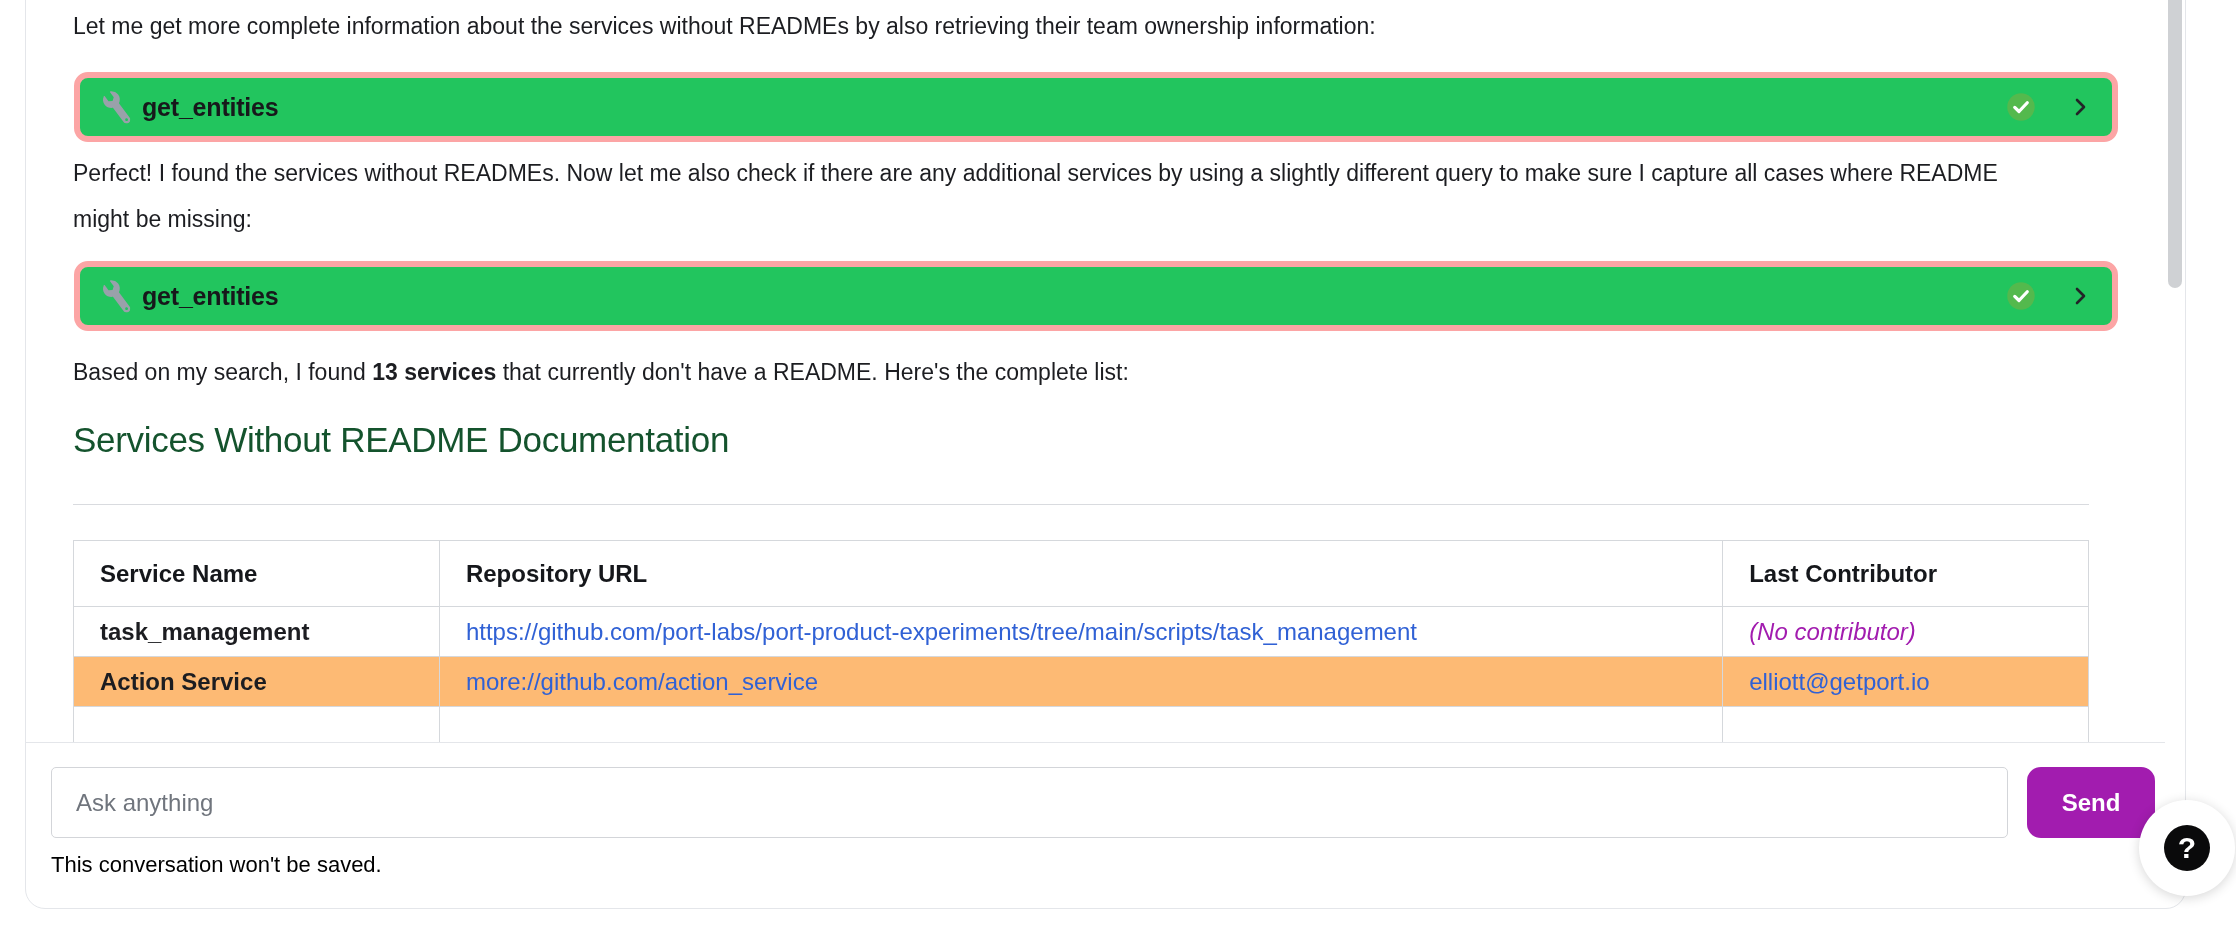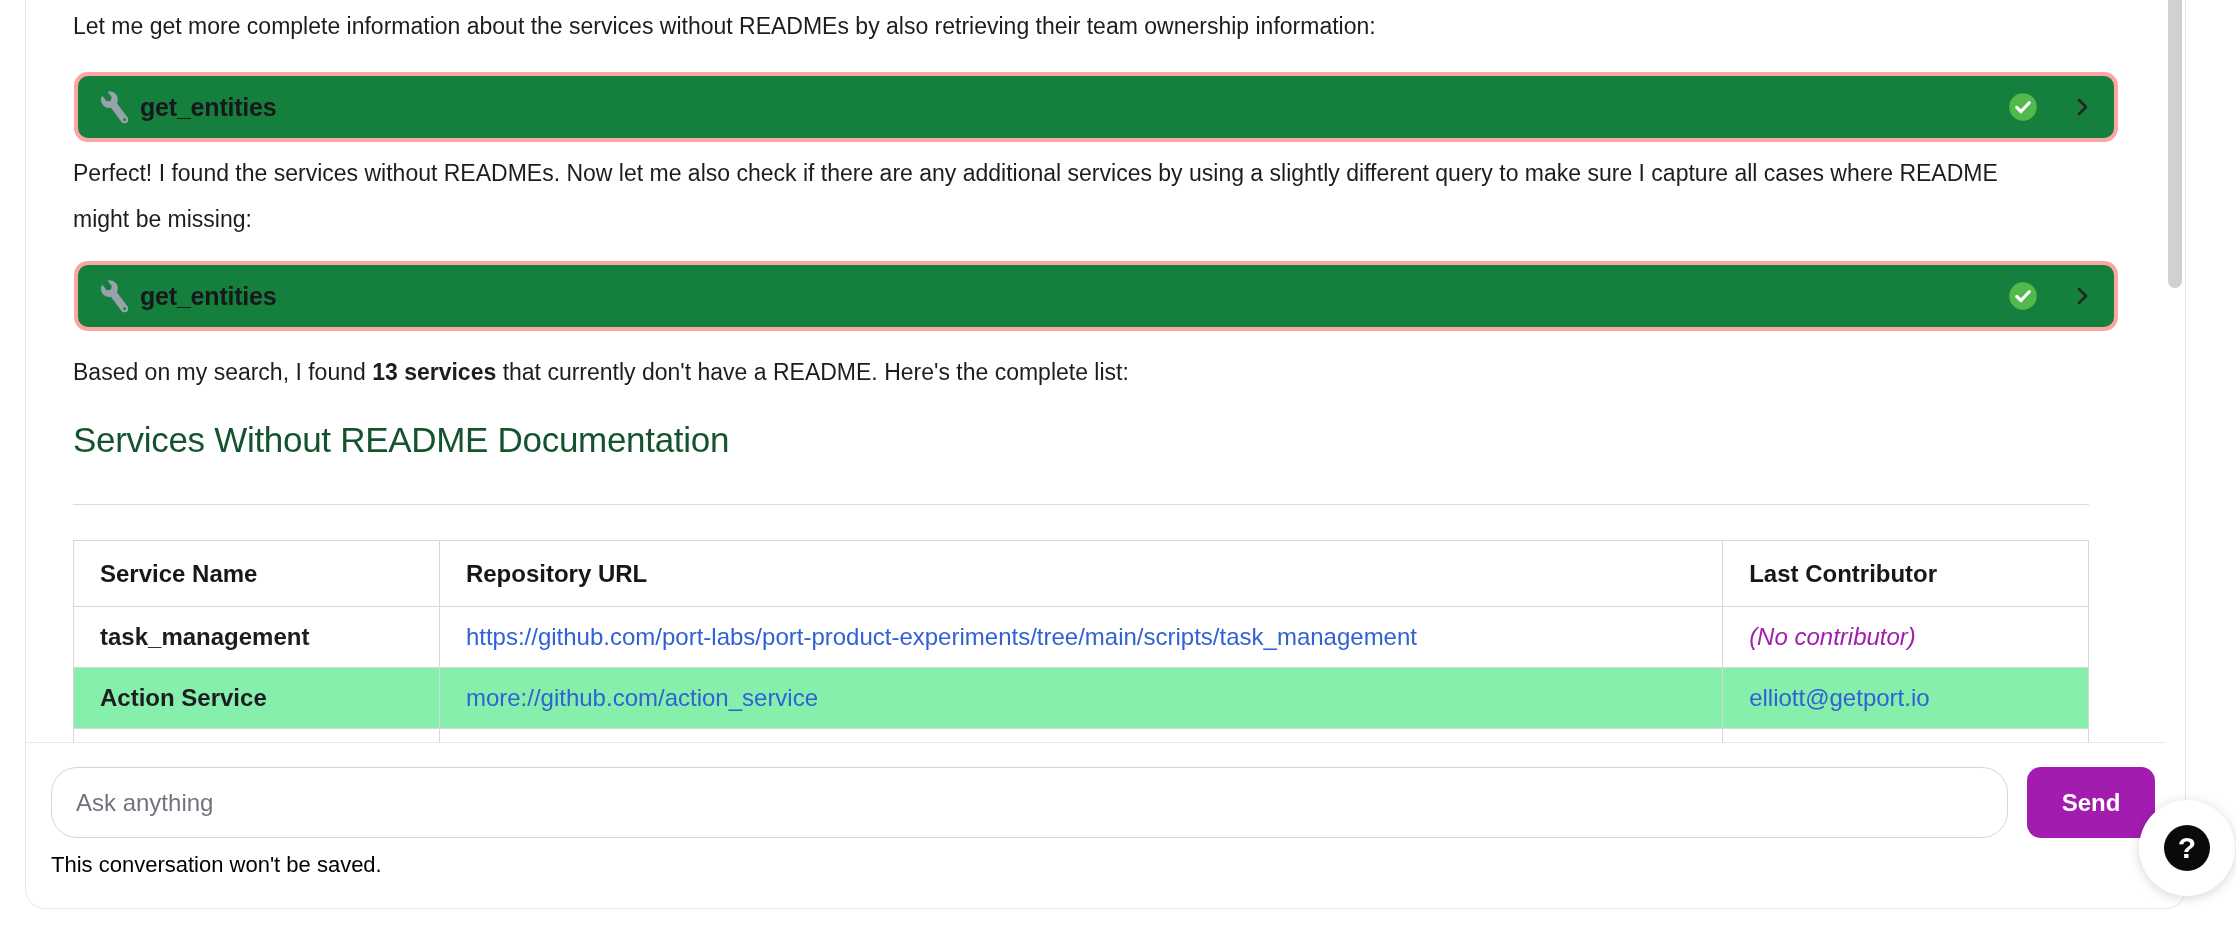--- a/index.html
+++ b/index.html
@@ -11,49 +11,49 @@
   .panel { position:absolute; left:25px; top:-30px; width:2161px; height:939px;
            background:#fff; border:1px solid #e4e6ea; border-radius:20px; }
 
   
   .chat-clip { position:absolute; left:26px; top:0; width:2139px; height:742px; overflow:hidden; }
 
   .msg { position:absolute; left:47px; font-size:23px; line-height:46px; color:#1c1d21; }
   .msg.single { line-height:40px; }
   .msg b { font-weight:700; }
 
-  .toolbox { position:absolute; left:48px; width:2044px; height:70px; background:#15803d;
-             border:4px solid #fca5a5; border-radius:14px; display:flex; align-items:center;
+  .toolbox { position:absolute; left:48px; width:2044px; height:70px; background:#22c55e;
+             border:6px solid #fca5a5; border-radius:14px; display:flex; align-items:center;
              padding:0 20px 0 22px; cursor:pointer; }
   .toolbox .label { margin-left:10px; font-size:25px; font-weight:700; color:#17181b; letter-spacing:-0.2px; }
   .toolbox .spacer { flex:1; }
   .wrench { width:30px; height:30px; transform:scaleX(-1) rotate(-8deg); }
   .chev { margin-left:32px; }
 
   .section-title { position:absolute; left:47px; top:420px; font-size:35px; font-weight:400;
                    color:#14532d; letter-spacing:-0.3px; }
   .rule { position:absolute; left:47px; top:504px; width:2016px; height:0; border-top:1px solid #d9dbdf; }
 
   table.svc { position:absolute; left:47px; top:540px; width:2016px; border-collapse:collapse;
               font-size:24px; color:#1c1d21; background:#fff; }
   table.svc th, table.svc td { border:1px solid #d5d8dc; text-align:left; vertical-align:middle;
-              padding:16px 26px; }
+              padding:0 26px; }
   table.svc th { height:66px; font-weight:700; color:#15171b; }
   table.svc td { height:50px; }
   td.svc-name { font-weight:700; }
   a.cell-link { color:#3061d5; text-decoration:none; cursor:pointer; }
   td.no-contrib { font-style:italic; color:#a21caf; }
-  tr.alt { background:#86efac; }
+  tr.alt { background:#fdba74; }
   tr.clipped td { height:60px; }
 
   
   .bottom-divider { position:absolute; left:26px; top:742px; width:2139px; height:0;
                     border-top:1px solid #e4e6ea; }
   .ask-input { position:absolute; left:51px; top:767px; width:1957px; height:71px;
-               border:1.5px solid #d3d5d9; border-radius:26px; font-size:24px;
+               border:1.5px solid #d3d5d9; border-radius:5px; font-size:24px;
                font-family:"Liberation Sans", sans-serif; color:#1c1d21; padding:0 24px;
                outline:none; background:#fff; }
   .ask-input::placeholder { color:#70757d; }
   .send-btn { position:absolute; left:2027px; top:767px; width:128px; height:71px;
               background:#a21caf; color:#fff; border:none; border-radius:14px;
               font-size:24px; font-weight:700; font-family:"Liberation Sans", sans-serif;
               cursor:pointer; display:flex; align-items:center; justify-content:center; }
   .note { position:absolute; left:51px; top:852px; font-size:22px; color:#000000; }
 
   .help-btn { position:absolute; left:2139px; top:800px; width:96px; height:96px;

